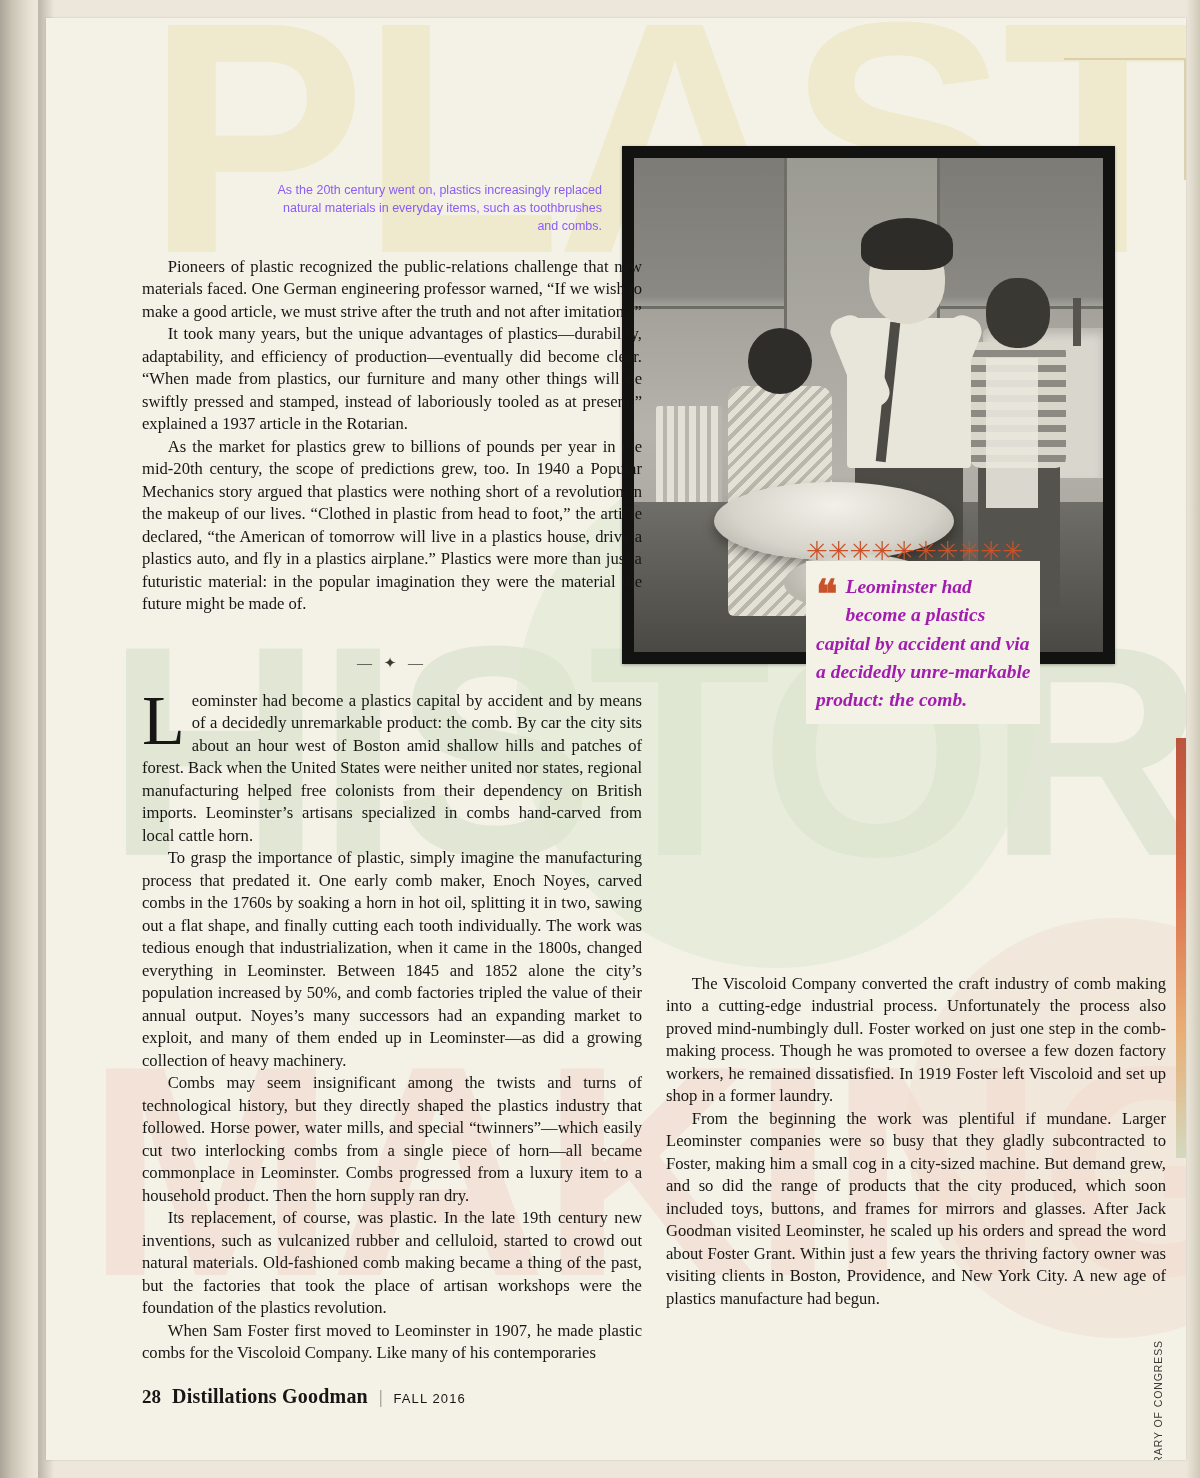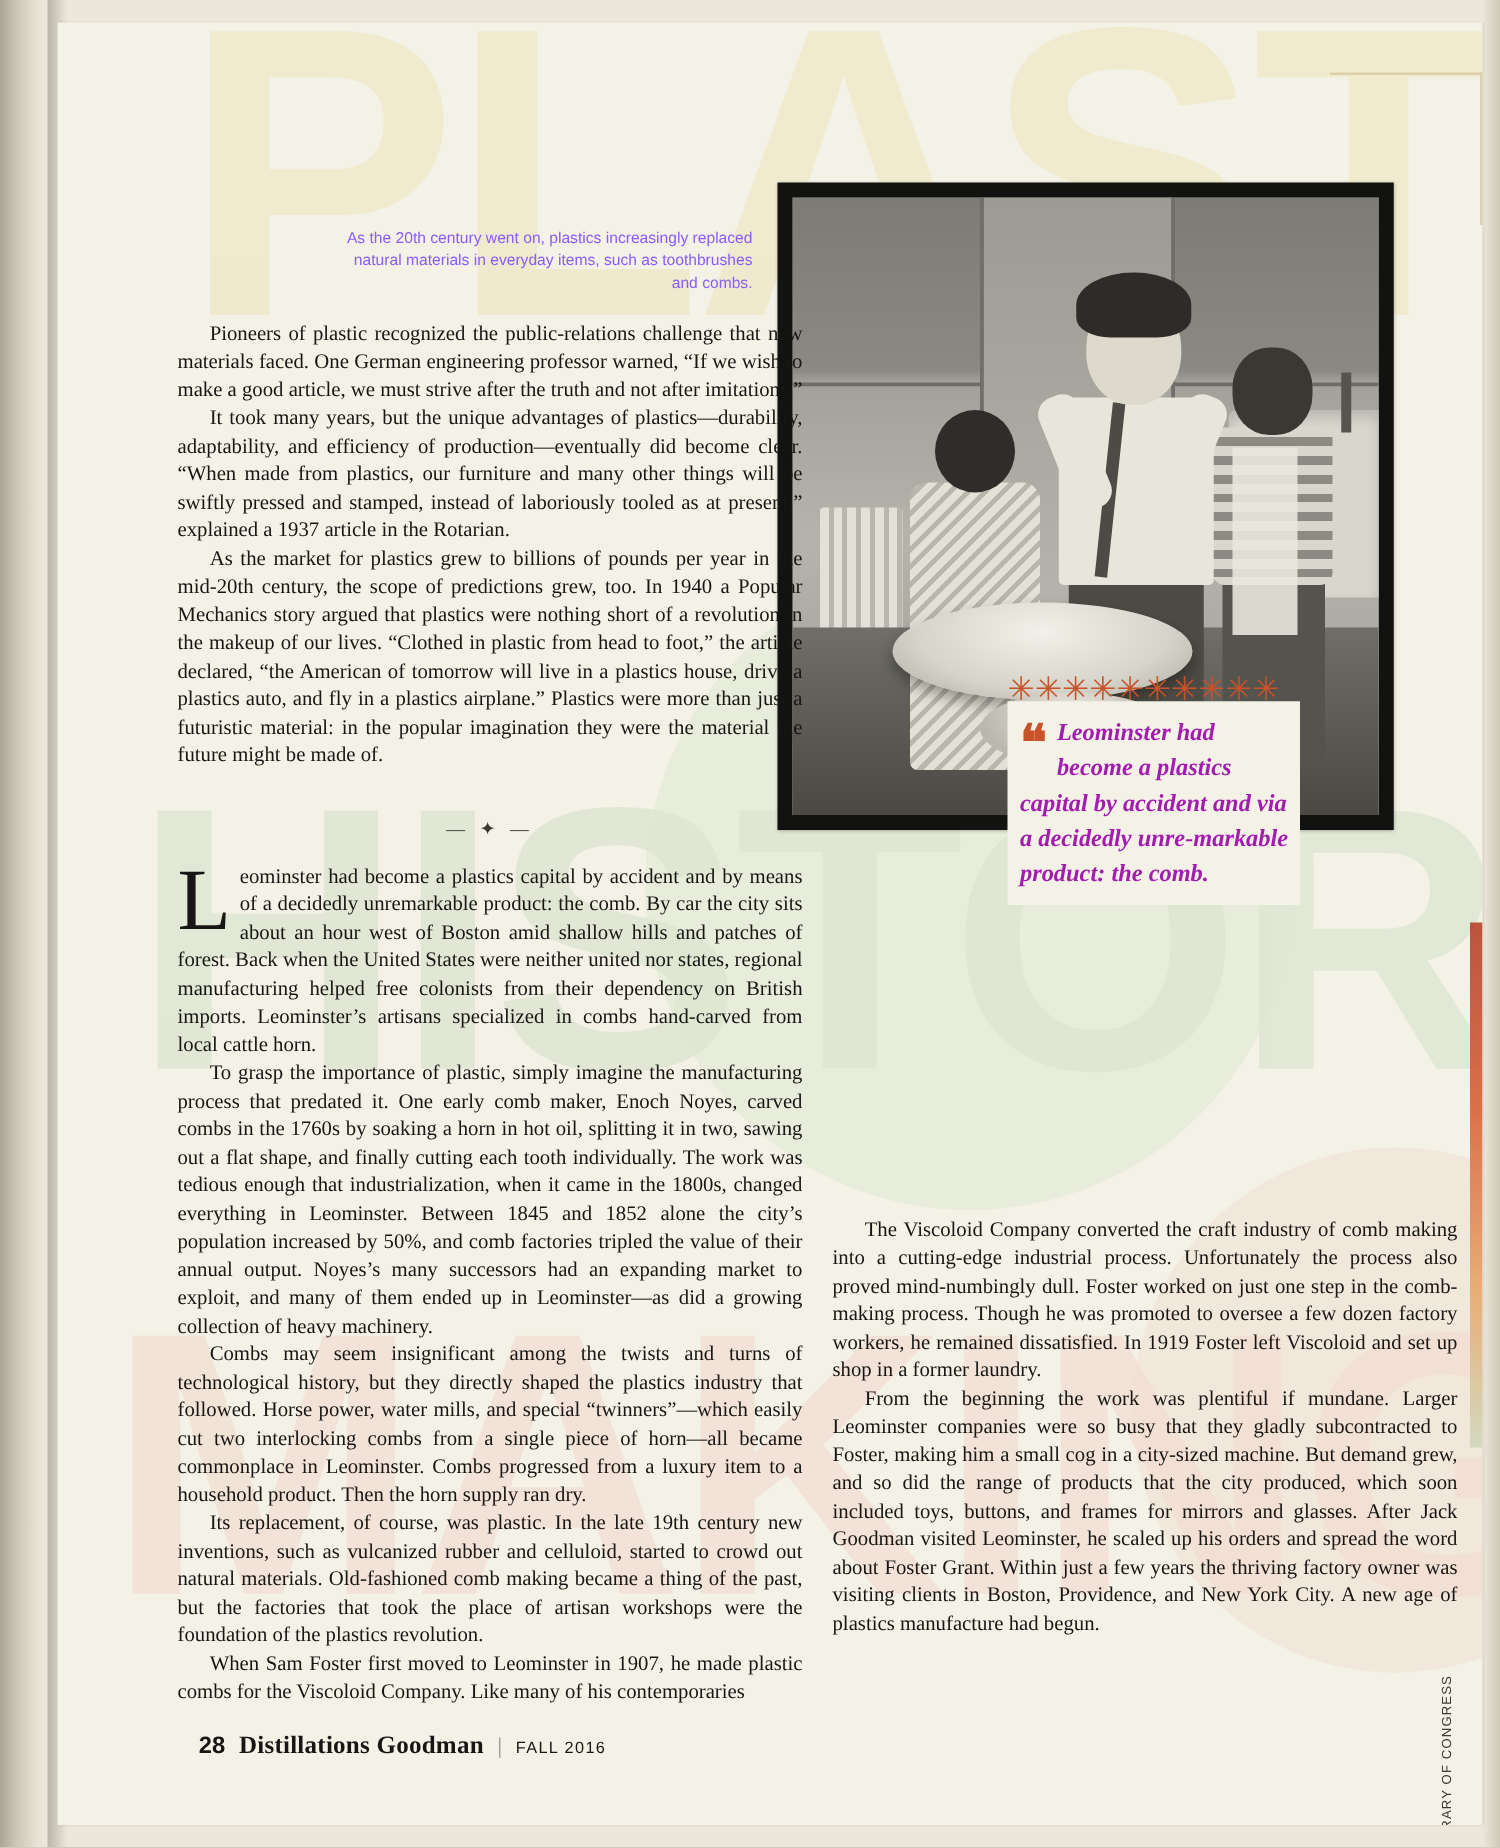--- a/index.html
+++ b/index.html
@@ -328,25 +328,24 @@
   
   .footer {
     position: absolute;
     left: 96px; bottom: 52px;
     display: flex;
     align-items: baseline;
     gap: 11px;
     font-family: "Liberation Serif", serif;
   }
   .folio {
-    font-family: Liberation Sans, sans-serif;
+    font-family: Liberation Serif, serif;
     font-weight: bold;
     font-size: 19px;
     color: #171614;
-    margin-left: 17px;
   }
   .mag-title {
     font-size: 20px;
     font-weight: bold;
     letter-spacing: 0.2px;
     color: #171614;
   }
   .rule {
     color: #8a8880;
     font-size: 18px;

